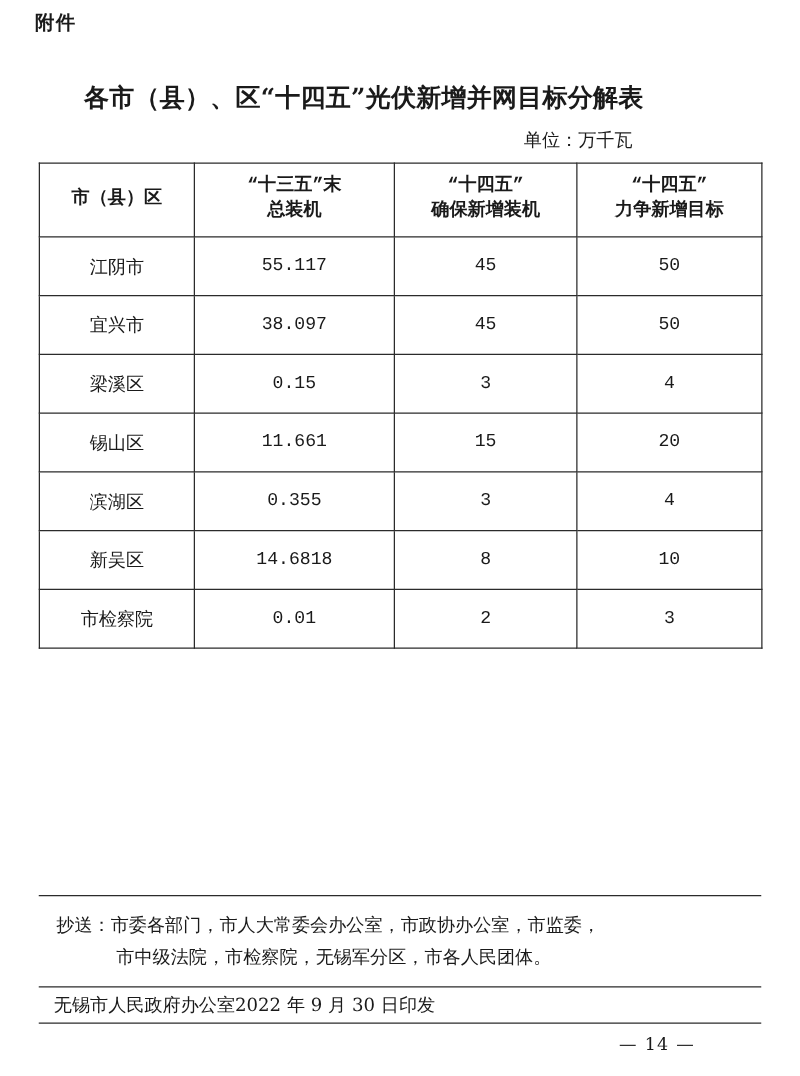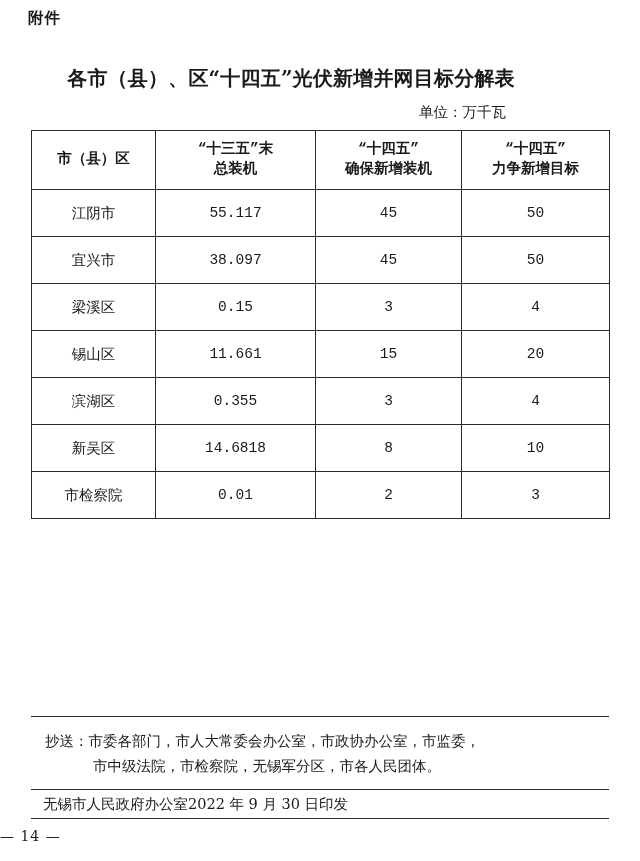--- a/index.html
+++ b/index.html
@@ -131,21 +131,21 @@
     left: 31px;
     top: 818px;
     width: 578px;
     border-top: 1px solid #2b2b2b;
   }
   .page-number {
     position: absolute;
     left: 0;
     right: 0;
     top: 828px;
-    text-align: left;
+    text-align: right;
     font-size: 14px;
     letter-spacing: 1px;
     font-family: "DejaVu Serif", "Liberation Serif", serif;
   }
 </style>
 </head>
 <body>
 
 <div class="page">
 

